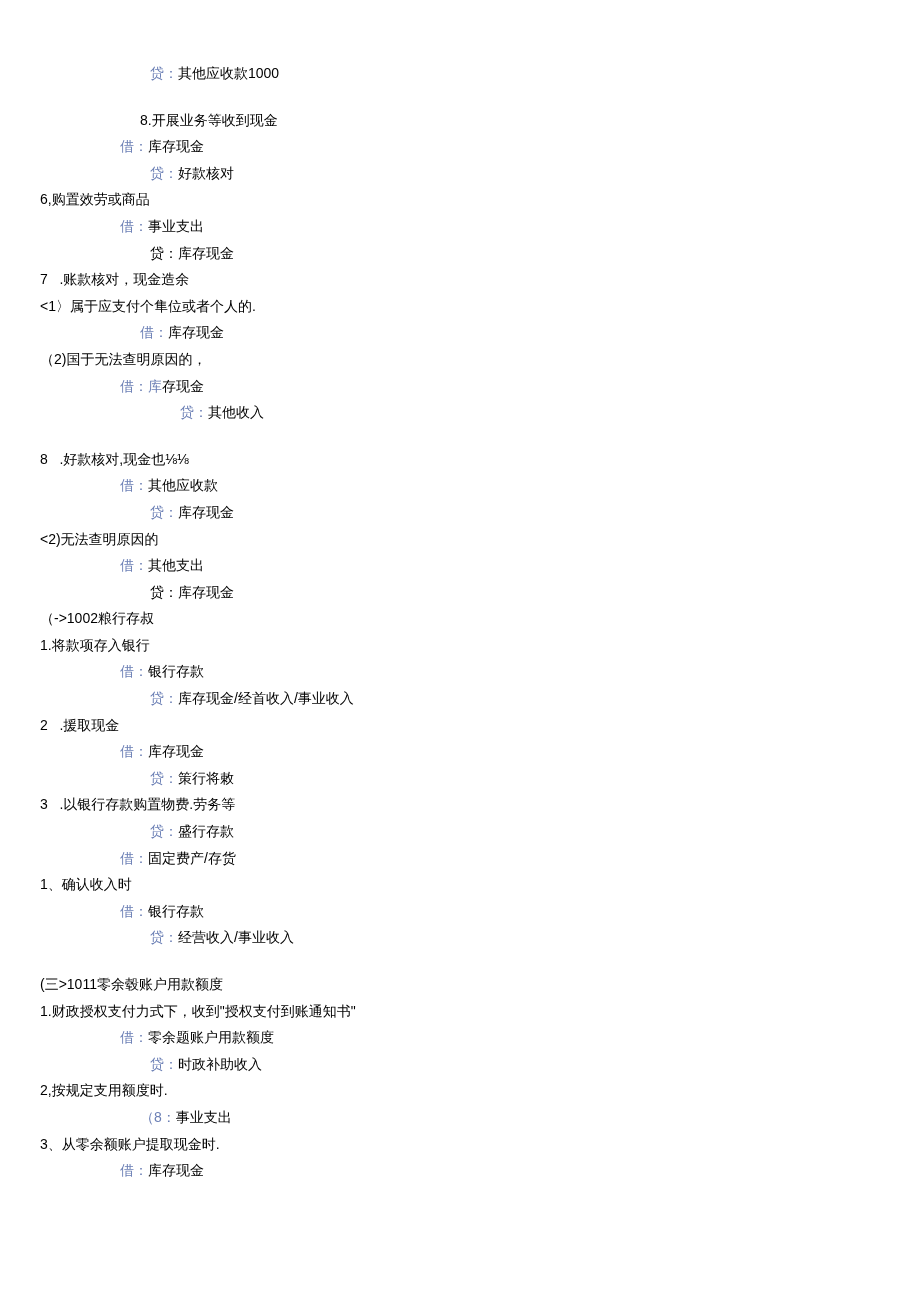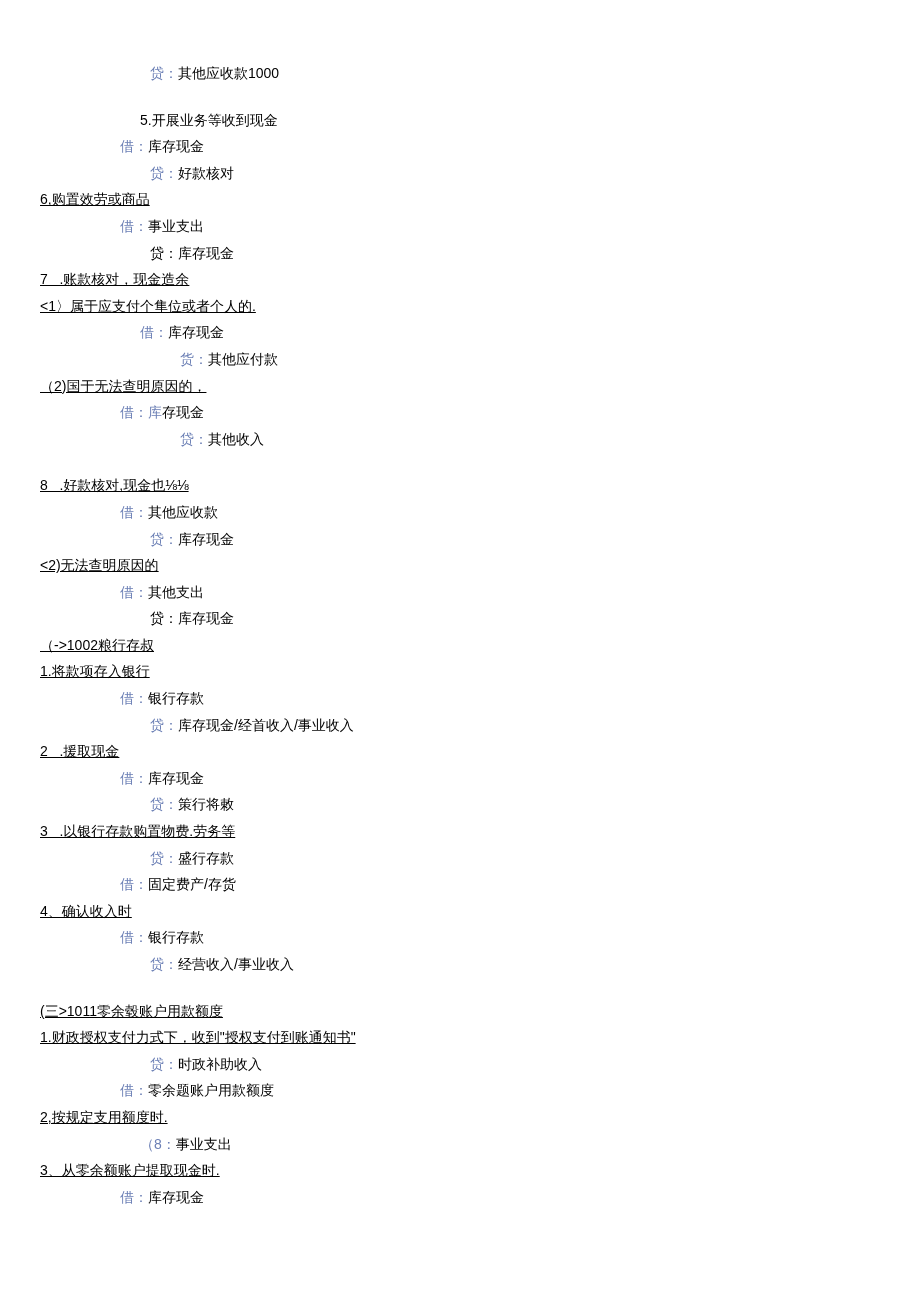--- a/index.html
+++ b/index.html
@@ -16,64 +16,63 @@
   .line {
     white-space: pre;
   }
   .kw {
     color: #6b7fb5;
   }
   .indent1 { padding-left: 80px; }
   .indent2 { padding-left: 100px; }
   .indent3 { padding-left: 110px; }
   .indent4 { padding-left: 140px; }
-  .left0 { padding-left: 0; text-decoration: underline; }
+  .left0 { padding-left: 0; }
   .spacer { height: 20px; }
 </style>
 </head>
 <body>
 
 <div id="doc">
     <div class="line indent3"><span class="kw">贷：</span><span>其他应收款1000</span></div>
     <div class="spacer"></div>
-    <div class="line indent2"><span>5.开展业务等收到现金</span></div>
+    <div class="line indent2"><span>8.开展业务等收到现金</span></div>
     <div class="line indent1"><span class="kw">借：</span><span>库存现金</span></div>
     <div class="line indent3"><span class="kw">贷：</span><span>好款核对</span></div>
     <div class="line left0"><span>6,购置效劳或商品</span></div>
     <div class="line indent1"><span class="kw">借：</span><span>事业支出</span></div>
     <div class="line indent3"><span>贷：库存现金</span></div>
     <div class="line left0"><span>7   .账款核对，现金造余</span></div>
     <div class="line left0"><span>&lt;1〉属于应支付个隼位或者个人的.</span></div>
     <div class="line indent2"><span class="kw">借：</span><span>库存现金</span></div>
-    <div class="line indent4"><span class="kw">货：</span><span>其他应付款</span></div>
     <div class="line left0"><span>（2)国于无法查明原因的，</span></div>
     <div class="line indent1"><span class="kw">借：库</span><span>存现金</span></div>
     <div class="line indent4"><span class="kw">贷：</span><span>其他收入</span></div>
     <div class="spacer"></div>
     <div class="line left0"><span>8   .好款核对,现金也⅛⅛</span></div>
     <div class="line indent1"><span class="kw">借：</span><span>其他应收款</span></div>
     <div class="line indent3"><span class="kw">贷：</span><span>库存现金</span></div>
     <div class="line left0"><span>&lt;2)无法查明原因的</span></div>
     <div class="line indent1"><span class="kw">借：</span><span>其他支出</span></div>
     <div class="line indent3"><span>贷：库存现金</span></div>
     <div class="line left0"><span>（-&gt;1002粮行存叔</span></div>
     <div class="line left0"><span>1.将款项存入银行</span></div>
     <div class="line indent1"><span class="kw">借：</span><span>银行存款</span></div>
     <div class="line indent3"><span class="kw">贷：</span><span>库存现金/经首收入/事业收入</span></div>
     <div class="line left0"><span>2   .援取现金</span></div>
     <div class="line indent1"><span class="kw">借：</span><span>库存现金</span></div>
     <div class="line indent3"><span class="kw">贷：</span><span>策行将敕</span></div>
     <div class="line left0"><span>3   .以银行存款购置物费.劳务等</span></div>
     <div class="line indent3"><span class="kw">贷：</span><span>盛行存款</span></div>
     <div class="line indent1"><span class="kw">借：</span><span>固定费产/存货</span></div>
-    <div class="line left0"><span>4、确认收入时</span></div>
+    <div class="line left0"><span>1、确认收入时</span></div>
     <div class="line indent1"><span class="kw">借：</span><span>银行存款</span></div>
     <div class="line indent3"><span class="kw">贷：</span><span>经营收入/事业收入</span></div>
     <div class="spacer"></div>
     <div class="line left0"><span>(三&gt;1011零余毂账户用款额度</span></div>
     <div class="line left0"><span>1.财政授权支付力式下，收到"授权支付到账通知书"</span></div>
+    <div class="line indent1"><span class="kw">借：</span><span>零余题账户用款额度</span></div>
     <div class="line indent3"><span class="kw">贷：</span><span>时政补助收入</span></div>
-    <div class="line indent1"><span class="kw">借：</span><span>零余题账户用款额度</span></div>
     <div class="line left0"><span>2,按规定支用额度时.</span></div>
     <div class="line indent2"><span class="kw">（8：</span><span>事业支出</span></div>
     <div class="line left0"><span>3、从零余额账户提取现金时.</span></div>
     <div class="line indent1"><span class="kw">借：</span><span>库存现金</span></div>
   </div>
 
 </body></html>

